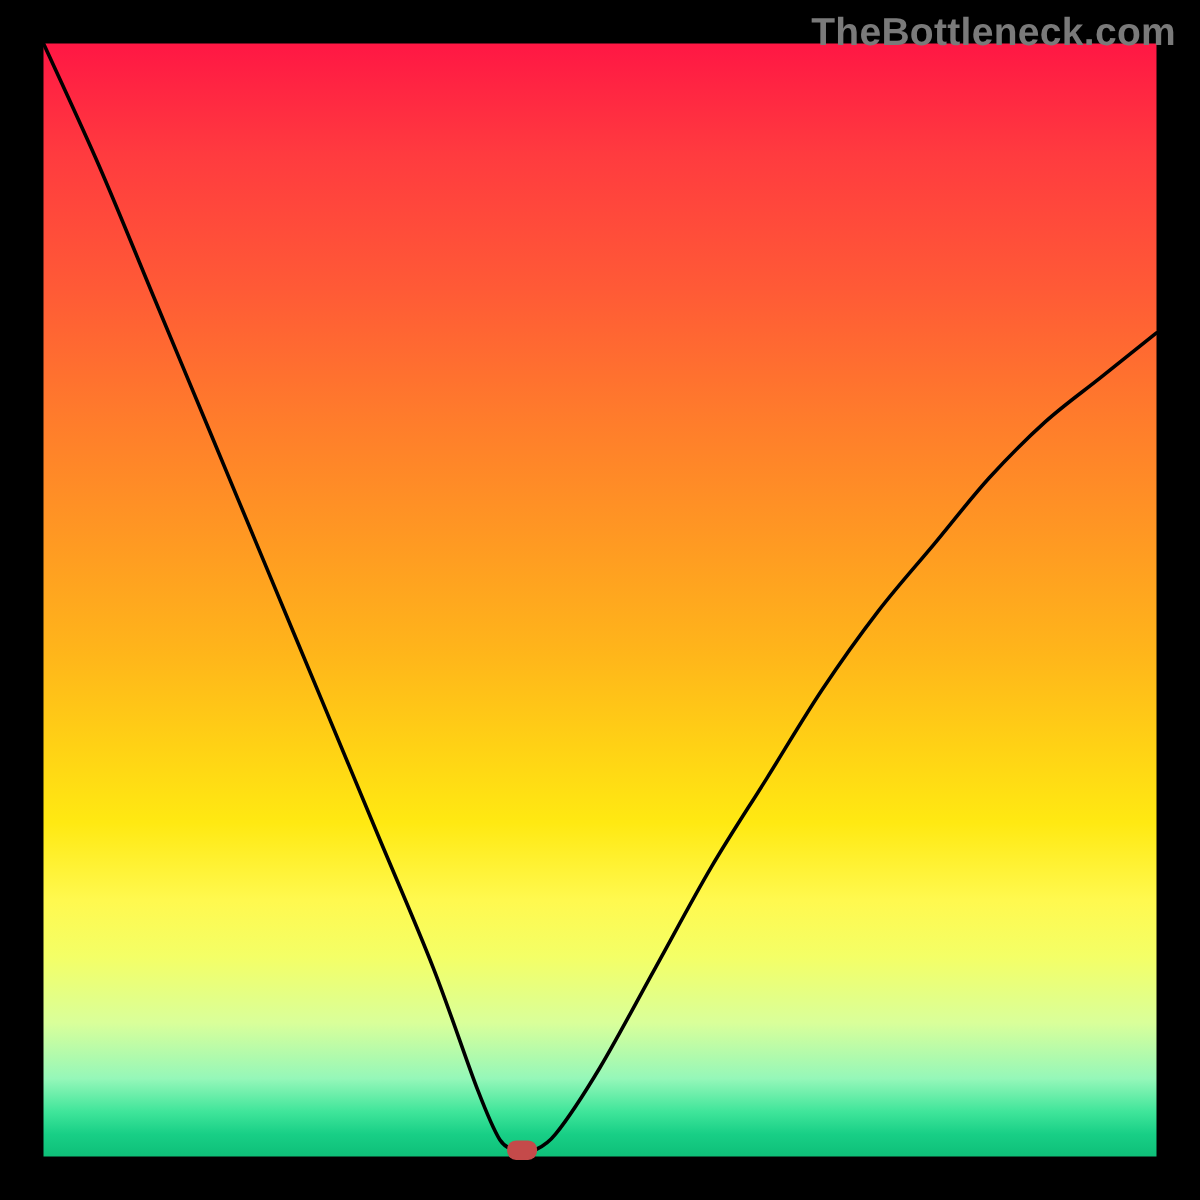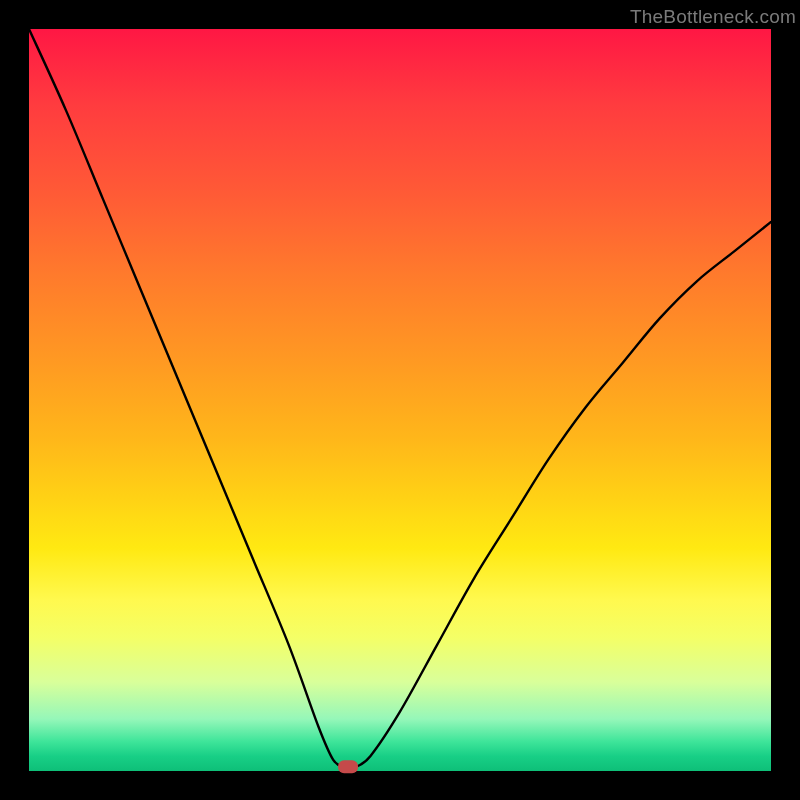--- a/index.html
+++ b/index.html
@@ -13,25 +13,25 @@
   }
   .frame {
     position: relative;
     width: 800px;
     height: 800px;
     background: #000;
   }
   .watermark {
     position: absolute;
     top: 6px;
-    right: 4px;
+    right: 16px;
     color: #7a7a7a;
-    font-size: 19px;
+    font-size: 26px;
     letter-spacing: 0.2px;
-    font-weight: 400;
+    font-weight: 700;
     z-index: 10;
     user-select: none;
   }
   .plot {
     position: absolute;
     left: 29px;
     top: 29px;
     width: 742px;
     height: 742px;
     background: linear-gradient(to bottom,

